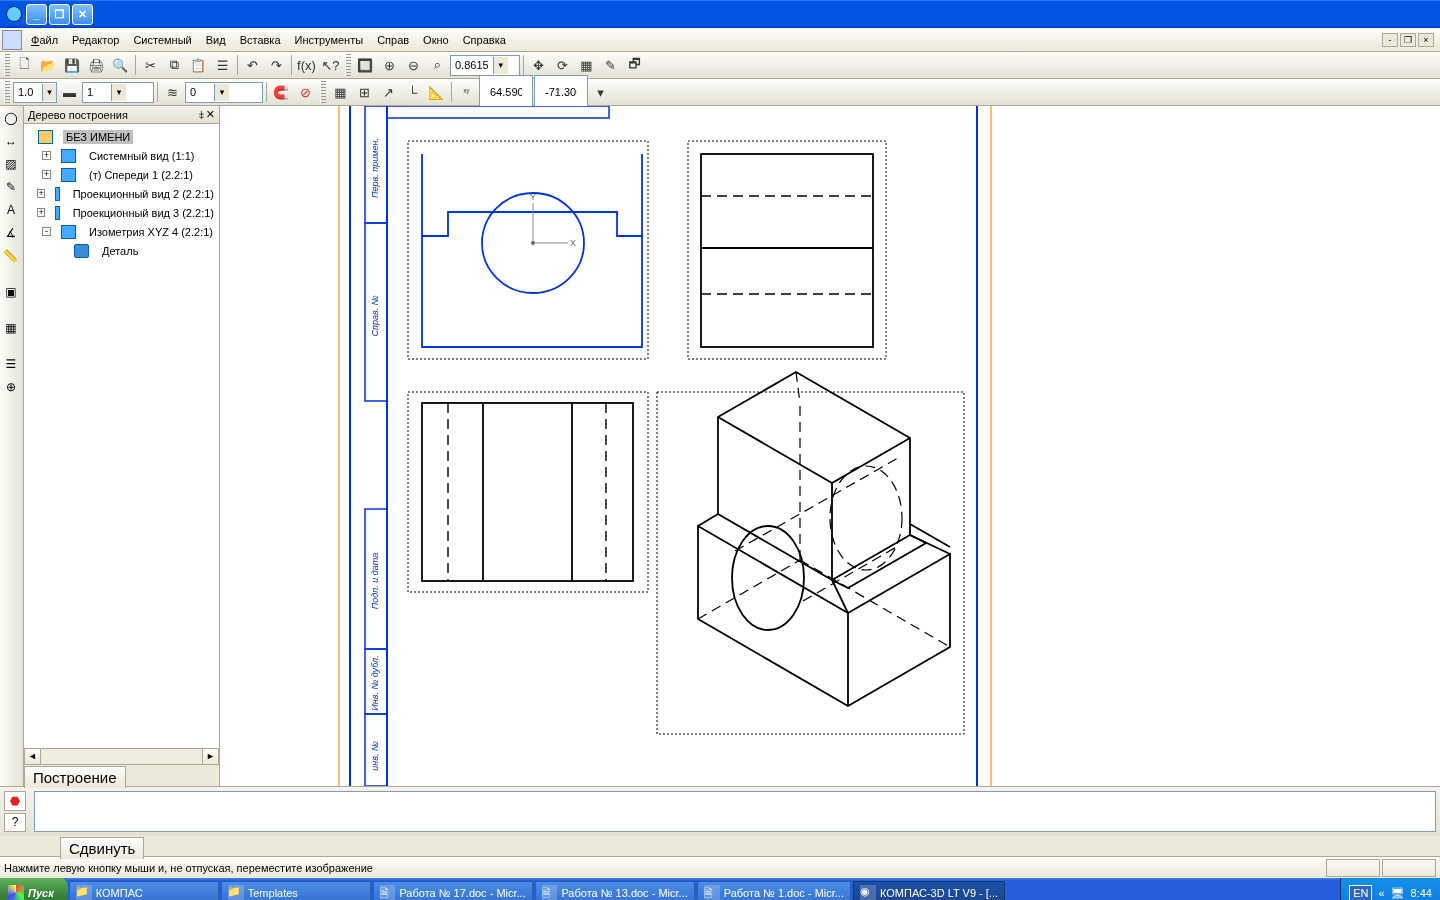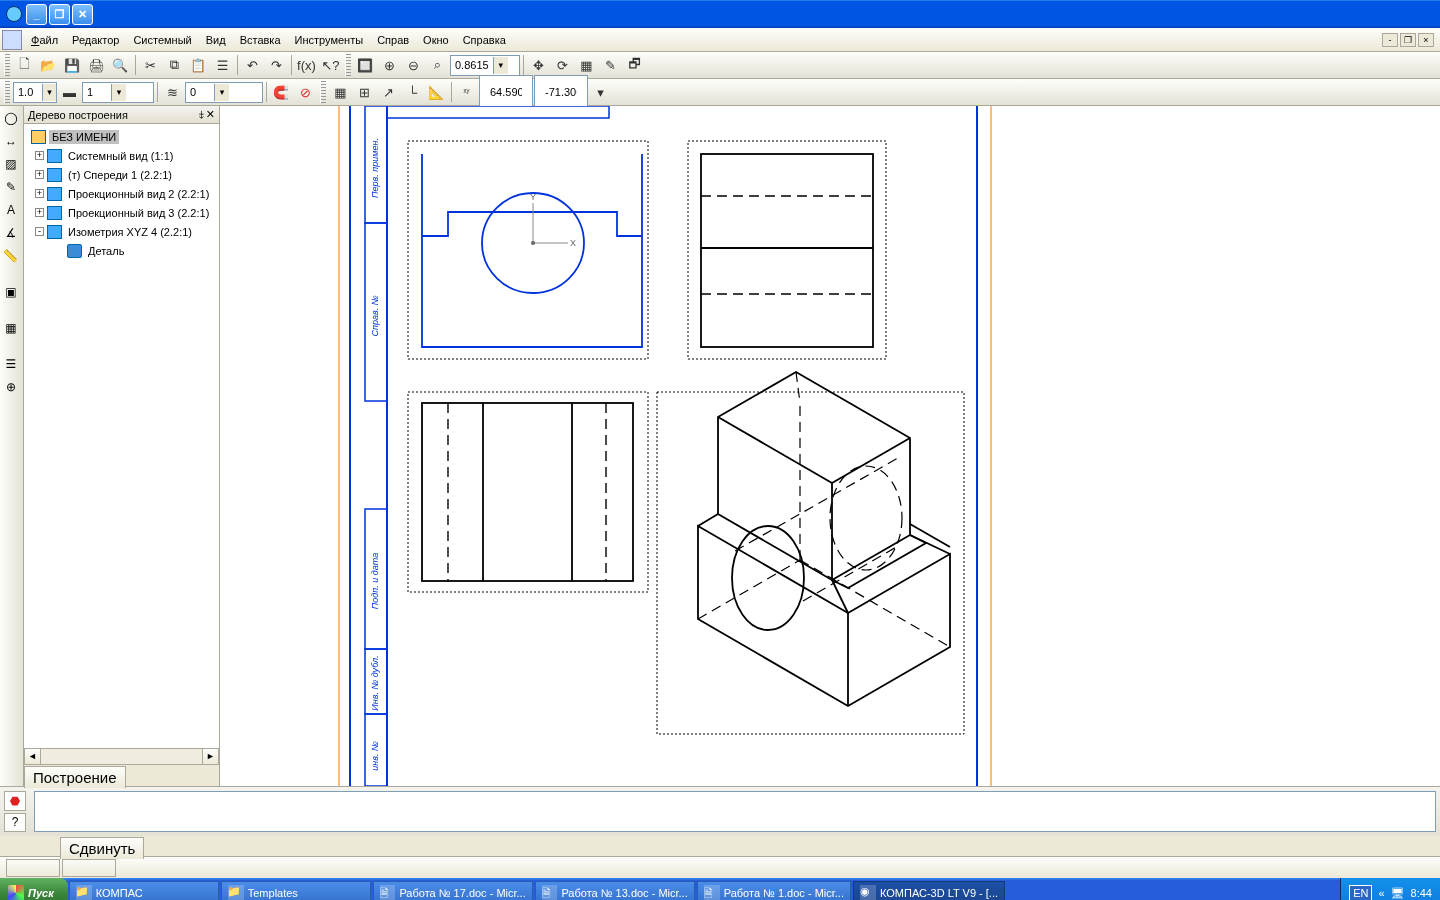--- a/index.html
+++ b/index.html
@@ -34,21 +34,21 @@
 
 #mainrow { display: flex; height: 680px; }
 #lefttools { width: 24px; background: linear-gradient(to right, #fdfdfa, #e4e2d5); border-right: 1px solid #aca899; display: flex; flex-direction: column; padding-top: 1px; gap: 1px; }
 .vtbtn { width: 22px; height: 22px; display: flex; align-items: center; justify-content: center; font-size: 12px; border: 1px solid transparent; }
 
 
 #treepanel { width: 196px; display: flex; flex-direction: column; border-right: 1px solid #aca899; }
 #treehdr { height: 18px; background: linear-gradient(to bottom, #f4f3ee, #e3e0d0); border-bottom: 1px solid #aca899; display: flex; align-items: center; padding: 0 4px; font-size: 11px; }
 #treehdr .hx { margin-left: auto; display: flex; gap: 2px; }
 #treebody { flex: 1; background: #fff; overflow: auto; padding: 3px 2px; font-size: 11px; }
-.tn { display: flex; align-items: center; height: 19px; gap: 3px; }
+.tn { display: flex; align-items: center; height: 19px; gap: 10px; }
 .tn .exp { width: 9px; height: 9px; border: 1px solid #888; text-align: center; line-height: 7px; font-size: 9px; background: #fff; }
 .tn .ind { display: inline-block; }
 .tn .nic { width: 15px; height: 14px; background: #4af; border: 1px solid #06a; }
 .tn .lbl { padding: 1px 3px; white-space: nowrap; }
 .tn .lbl.sel { background: #c0c0c0; }
 #treebot { height: 38px; background: #ece9d8; }
 .hscroll { height: 17px; background: #ece9d8; display: flex; }
 .sarrow { width: 17px; height: 17px; background: linear-gradient(#fdfdfb,#ece9d8); border: 1px solid #aca899; text-align: center; font-size: 9px; line-height: 14px; }
 .strack { flex: 1; background: #f0ede0; border-top: 1px solid #aca899; border-bottom: 1px solid #aca899; }
 .tab { display: inline-block; padding: 2px 8px; background: linear-gradient(#fdfdfb,#ece9d8); border: 1px solid #aca899; border-bottom: none; font-size: 15px; margin-top: 1px; }
@@ -342,20 +342,21 @@
   </div>
   <div style="flex:1;display:flex;flex-direction:column">
     <div id="cmdbox"></div>
   </div>
 </div>
 <div id="cmdtabs">
   <div class="tab">Сдвинуть</div>
 </div>
 
 <div id="statusbar">
+  <div class="stext">Нажмите левую кнопку мыши и, не отпуская, переместите изображение</div>
   <div class="scell"></div>
   <div class="scell"></div>
 </div>
 
 <div id="taskbar">
   <div id="startbtn">
     <span style="width:16px;height:16px;background:conic-gradient(#f44,#4f4,#44f,#ff4);border-radius:2px"></span>
     <span>Пуск</span>
   </div>
   <div class="tbitem">

